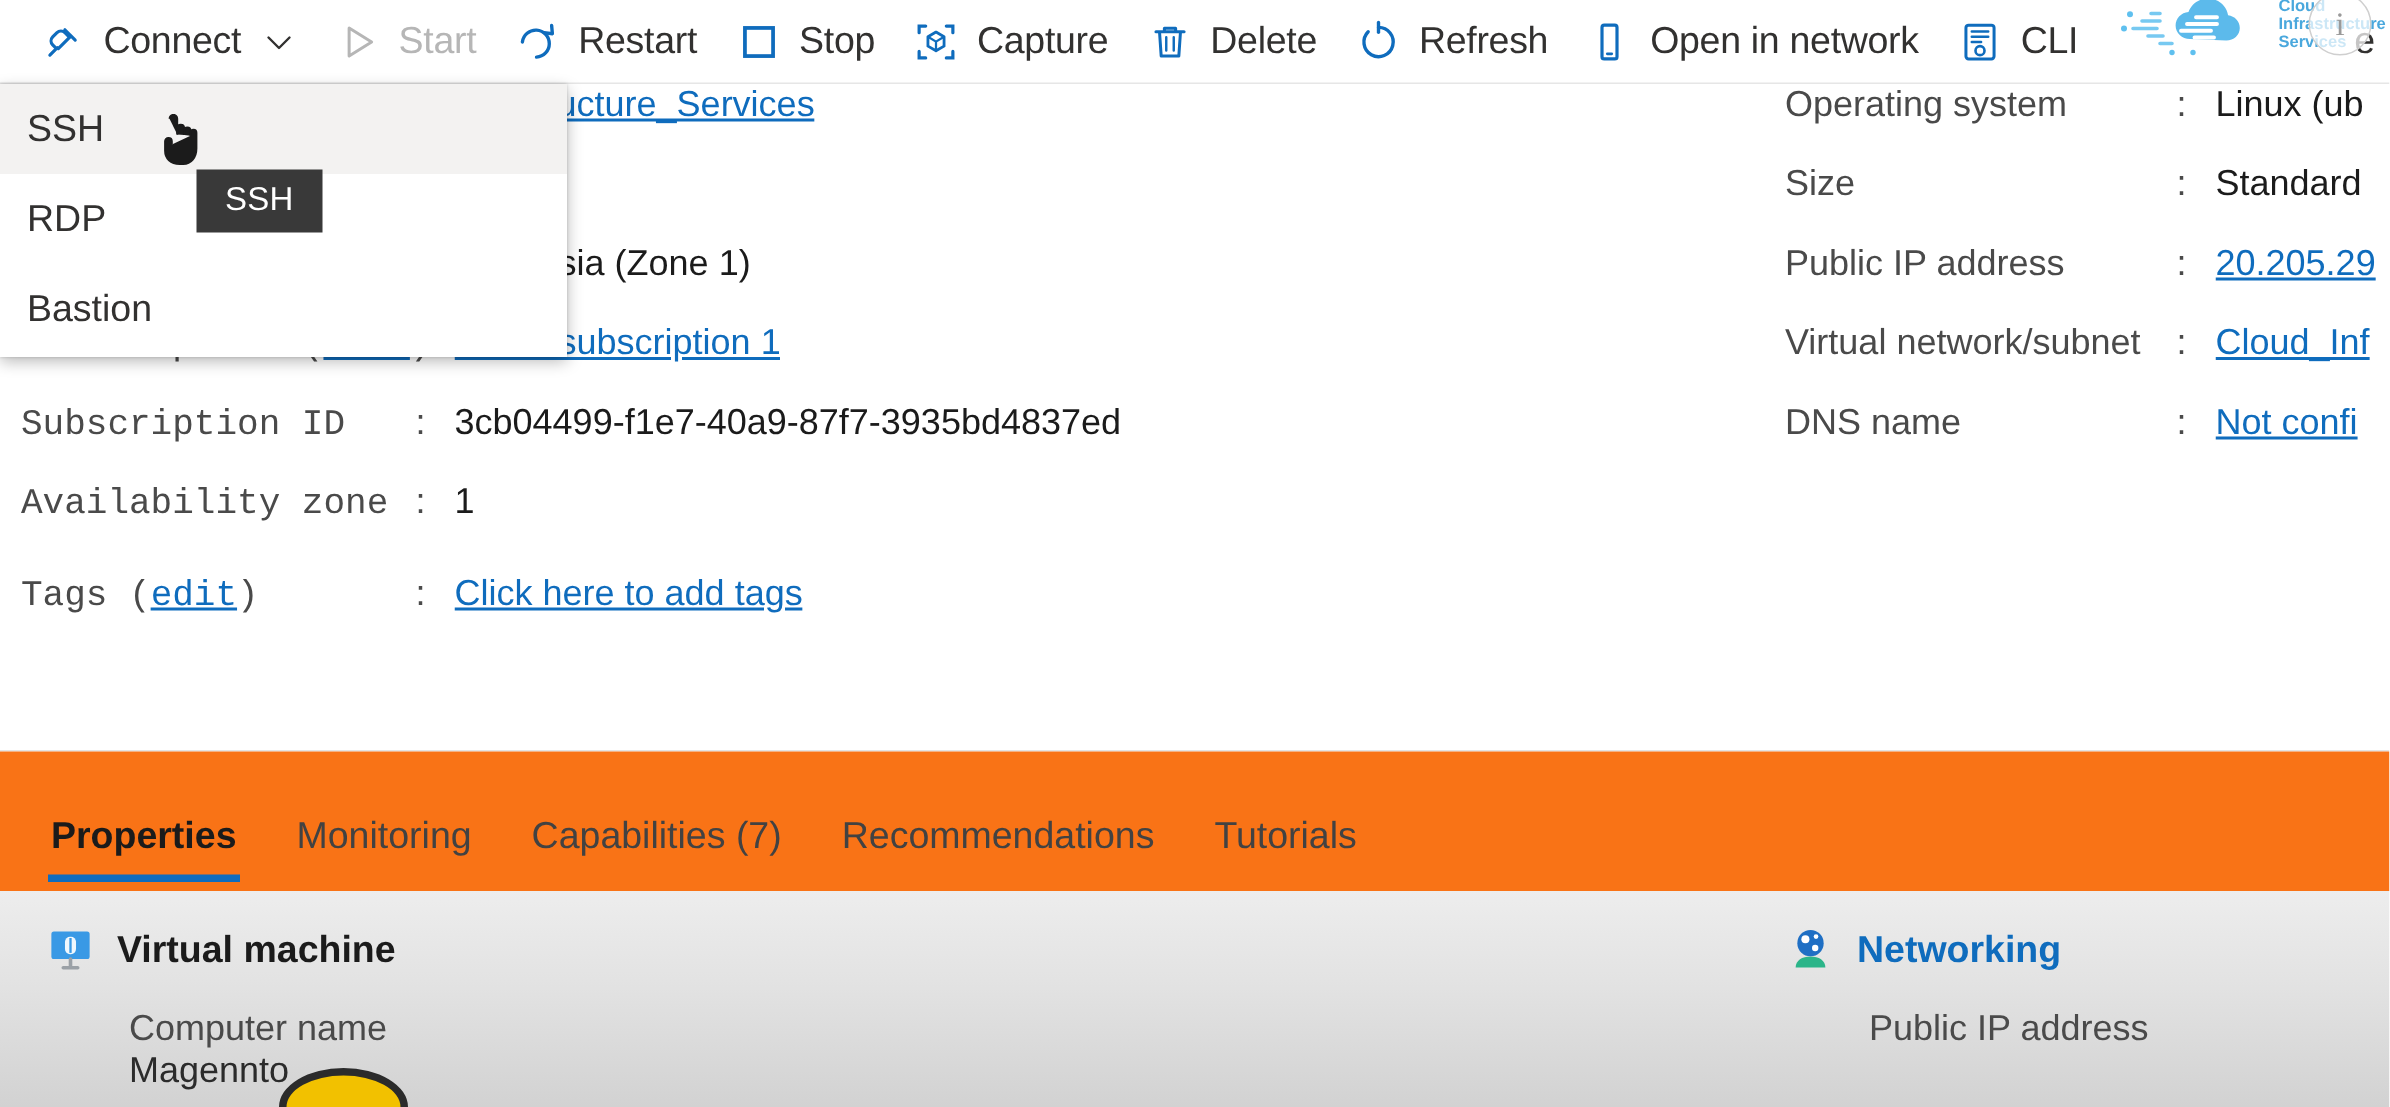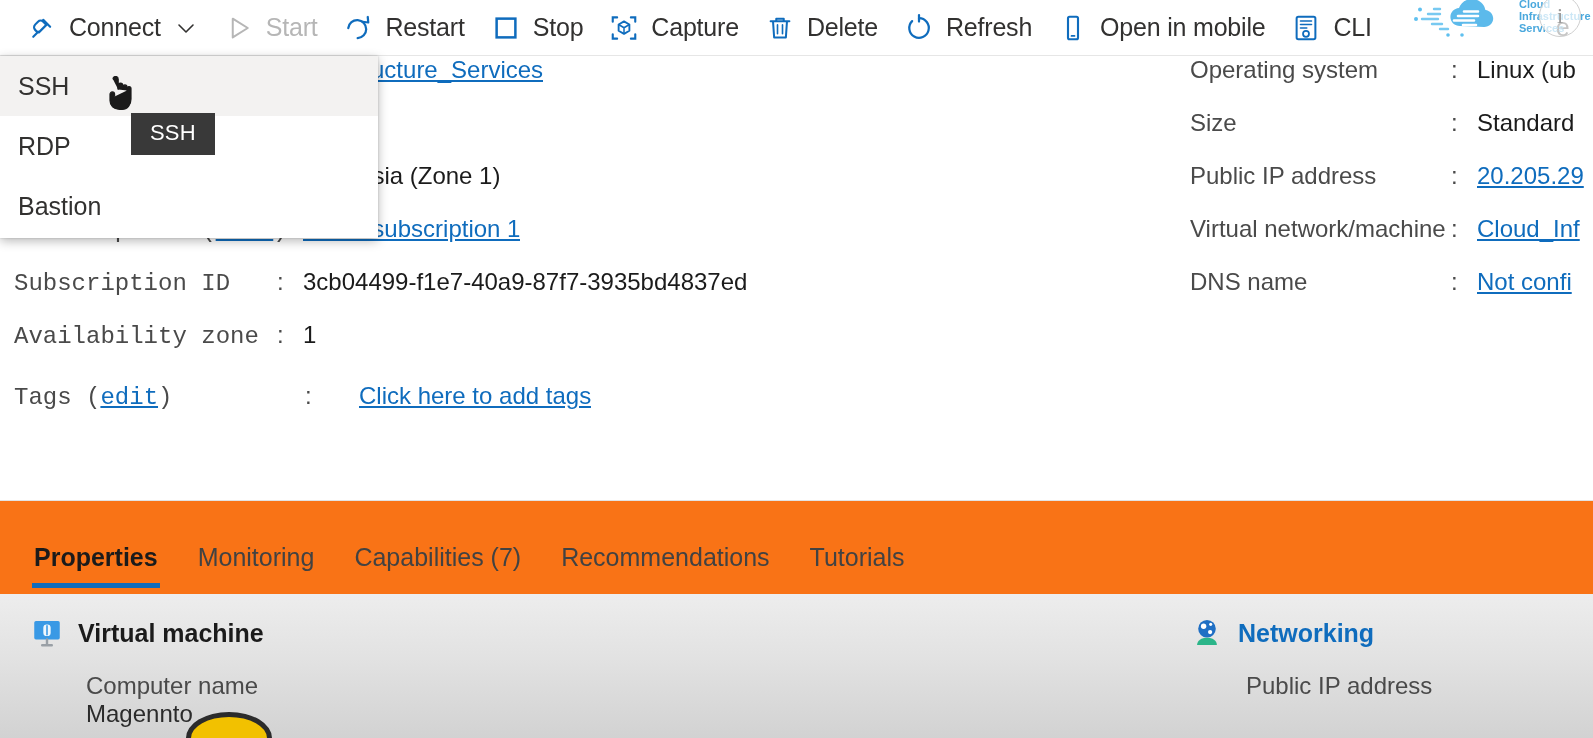--- a/index.html
+++ b/index.html
@@ -328,21 +328,21 @@
       <span>Refresh</span>
     </div>
 
     <div class="tb-item">
       <span class="tb-ico">
         <svg width="30" height="30" viewBox="0 0 24 24" fill="none">
           <rect x="8" y="3" width="8" height="18" rx="1.2" stroke="#0f6cbd" stroke-width="1.7"></rect>
           <path d="M10.8 18.3h2.4" stroke="#0f6cbd" stroke-width="1.4" stroke-linecap="round"></path>
         </svg>
       </span>
-      <span>Open in mobile</span>
+      <span>Open in network</span>
     </div>
 
     <div class="tb-item">
       <span class="tb-ico">
         <svg width="30" height="30" viewBox="0 0 24 24" fill="none">
           <rect x="4.5" y="3" width="15" height="18" rx="1.4" stroke="#0f6cbd" stroke-width="1.6"></rect>
           <path d="M7.6 6.4h8.8M7.6 9.2h8.8M7.6 12h5" stroke="#0f6cbd" stroke-width="1.3" stroke-linecap="round"></path>
           <circle cx="12" cy="16.6" r="2.4" stroke="#0f6cbd" stroke-width="1.4"></circle>
         </svg>
       </span>
@@ -387,21 +387,21 @@
         <span class="pcolon">:</span>
         <span class="pval">3cb04499-f1e7-40a9-87f7-3935bd4837ed</span>
       </div>
 
       <div class="prow">
         <span class="plabel">Availability zone</span>
         <span class="pcolon">:</span>
         <span class="pval">1</span>
       </div>
 
-      <div class="prow" style="margin-top:8px;gap:28px;">
+      <div class="prow" style="margin-top:8px;">
         <span class="plabel"><span>Tags</span> (<span class="lnk-sm">edit</span>)</span>
         <span class="pcolon">:</span>
         <span class="pval lnk">Click here to add tags</span>
       </div>
     </div>
 
     <div class="prop-col-right">
 
       <div class="prow">
         <span class="plabel">Operating system</span>
@@ -415,21 +415,21 @@
         <span class="pval">Standard</span>
       </div>
 
       <div class="prow">
         <span class="plabel">Public IP address</span>
         <span class="pcolon">:</span>
         <span class="pval lnk">20.205.29</span>
       </div>
 
       <div class="prow">
-        <span class="plabel">Virtual network/machine</span>
+        <span class="plabel">Virtual network/subnet</span>
         <span class="pcolon">:</span>
         <span class="pval lnk">Cloud_Inf</span>
       </div>
 
       <div class="prow">
         <span class="plabel">DNS name</span>
         <span class="pcolon">:</span>
         <span class="pval lnk">Not confi</span>
       </div>
     </div>

